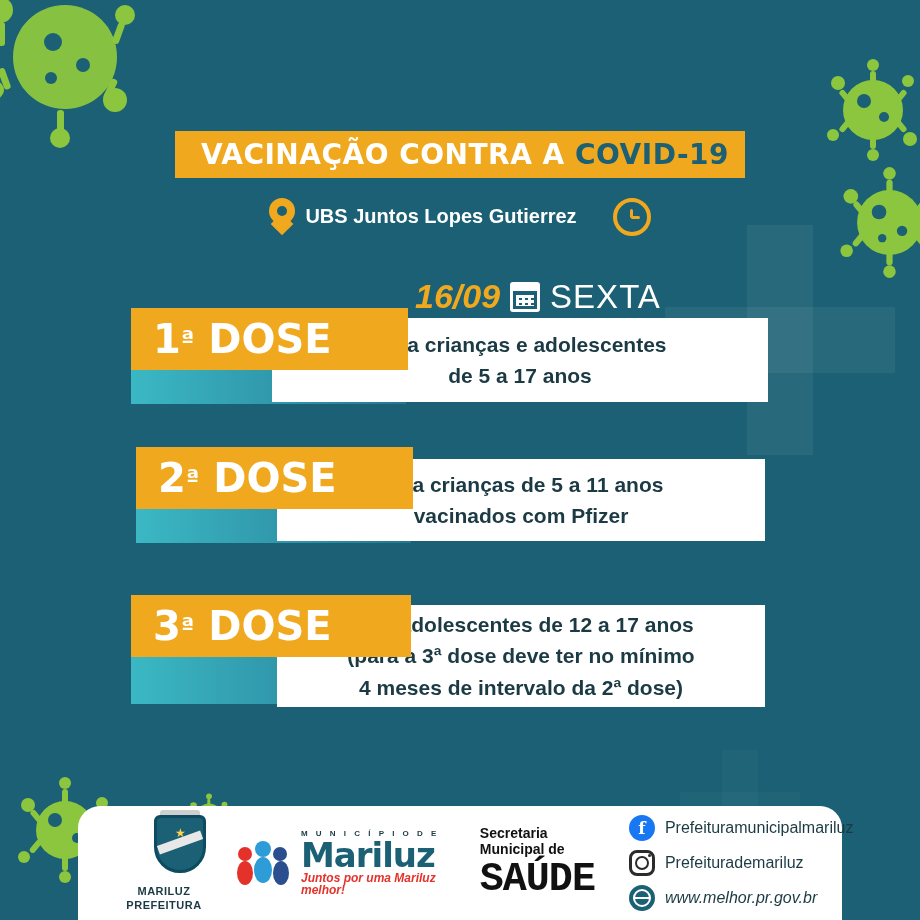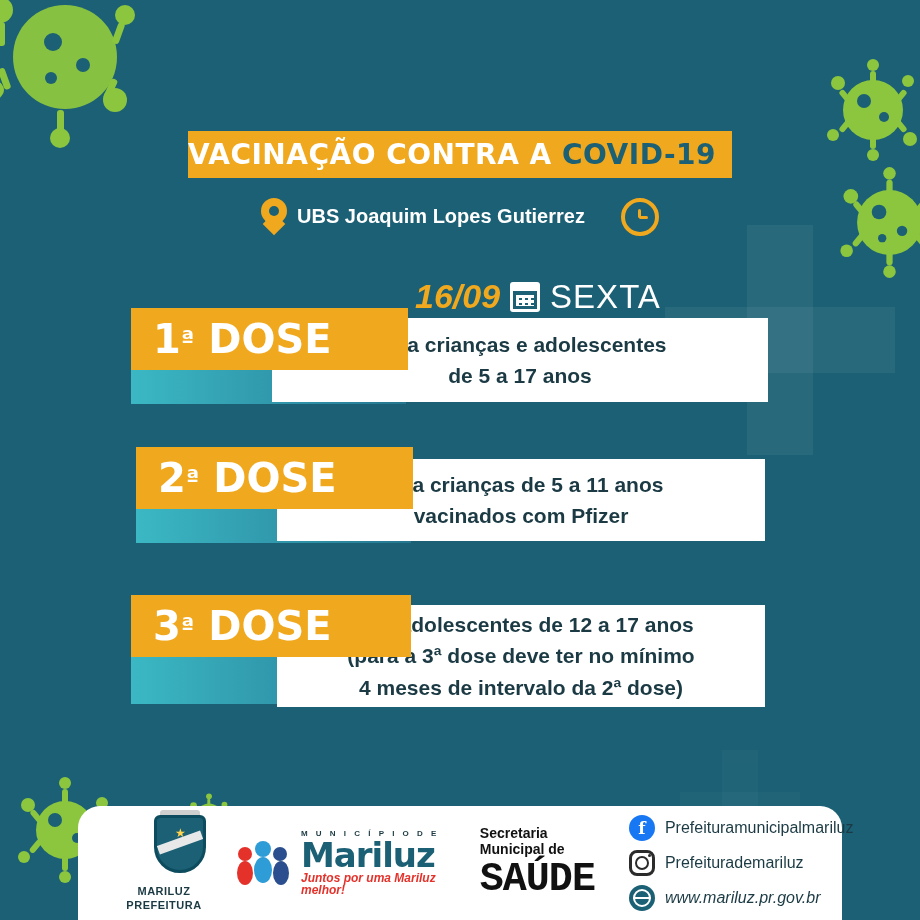--- a/index.html
+++ b/index.html
@@ -65,21 +65,21 @@
     top: 131px; left: 0; width: 920px;
     text-align: center;
   }
   .subtitle {
     display: inline-block;
     background: #f0a81e;
     color: #ffffff;
     font-size: 28px;
     font-weight: bold;
     letter-spacing: .5px;
-    padding: 7px 16px 7px 0;
+    padding: 7px 16px 7px 26px;
     font-family: "DejaVu Sans", sans-serif;
   }
   .subtitle .hl { color: #ffffff; }
   .subtitle .covid { color: #1b6074; }
 
   
   .inforow {
     position: absolute;
     top: 198px; left: 0; width: 920px;
     display: flex;
@@ -438,21 +438,21 @@
     </div>
   </div>
 
   <div class="inforow">
     <div class="info">
       <div class="pin">
         <span class="tip"></span>
           <span class="head"></span>
           <span class="dot"></span>
       </div>
-      <div class="txt">UBS Joaquim Lopes Gutierrez</div>
+      <div class="txt">UBS Juntos Lopes Gutierrez</div>
     </div>
     <div class="info">
       <div class="clock">
         <span class="hh"></span>
           <span class="mh"></span>
       </div>
     </div>
   </div>
 
   <div class="dateline">
@@ -536,19 +536,19 @@
       <div class="row">
         <span class="ic fb">f</span>
         <span class="label">Prefeituramunicipalmariluz</span>
       </div>
       <div class="row">
         <span class="ic ig"></span>
         <span class="label">Prefeiturademariluz</span>
       </div>
       <div class="row">
         <span class="ic web"></span>
-        <span class="site">www.mariluz.pr.gov.br</span>
+        <span class="site">www.melhor.pr.gov.br</span>
       </div>
     </div>
 
   </div>
 
 </div>
 
 </body></html>

